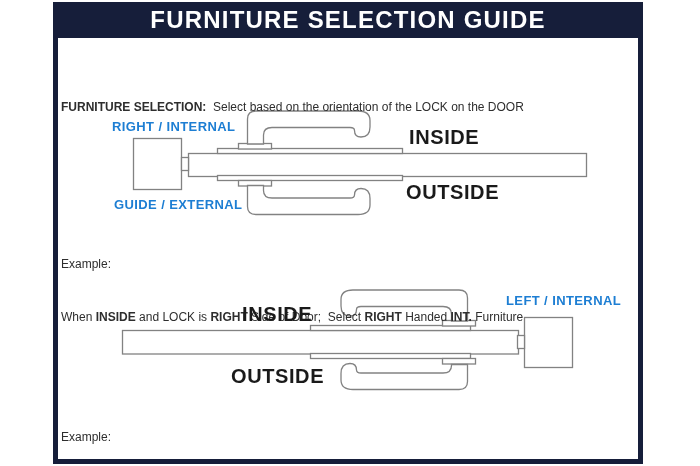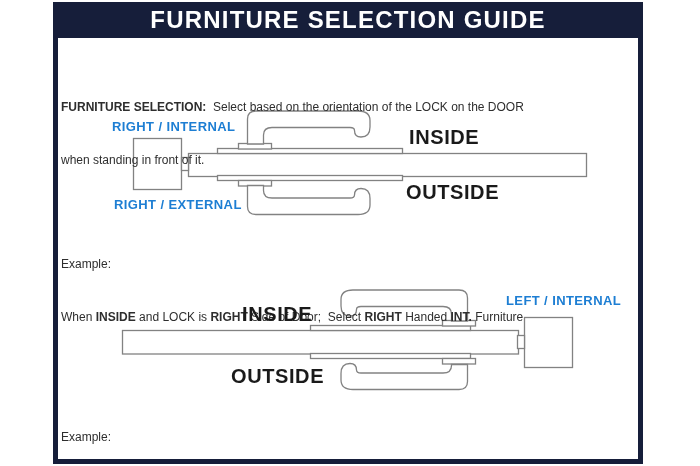--- a/index.html
+++ b/index.html
@@ -68,27 +68,26 @@
       <rect class="shape" x="517.5" y="335.5" width="7" height="13"></rect>
       <rect class="shape" x="442.5" y="320.5" width="33" height="5.5"></rect>
       <rect class="shape" x="442.5" y="358.5" width="33" height="5.5"></rect>
       <path class="shape" d="M467.5 321 V298 Q467.5 290 459 290 H353 Q341 290 341 299.5 V306 Q341 316 350 316 Q356.5 316 356.5 309.5 Q356.5 306.5 361 306.5 H443 Q451.5 306.5 451.5 314 V321 Z"></path>
       <path class="shape" d="M467.5 364.5 V381.5 Q467.5 389.5 459 389.5 H353 Q341 389.5 341 380 V373.5 Q341 363.5 350 363.5 Q356.5 363.5 356.5 370 Q356.5 373 361 373 H443 Q451.5 373 451.5 365.5 V364.5 Z"></path>
     </g>
   </svg>
 
   <div class="txt" style="left:61px;top:64px;">
     <div><span style="font-weight: 700;">FURNITURE SELECTION:</span><span>  Select based on the orientation of the LOCK on the DOOR</span></div>
-    <div><span>when standing in front of it.</span></div>
   </div>
 
   <div class="lbl-blue" style="left:112px;top:119px;">RIGHT / INTERNAL</div>
   <div class="lbl-side" style="left:409px;top:126px;">INSIDE</div>
   <div class="lbl-side" style="left:406px;top:181px;">OUTSIDE</div>
-  <div class="lbl-blue" style="left:114px;top:197px;">RIGHT / EXTERNAL</div>
+  <div class="lbl-blue" style="left:114px;top:197px;">GUIDE / EXTERNAL</div>
 
   <div class="txt" style="left:61px;top:221px;">
     <div>Example:</div>
     <div><span>When </span><span style="font-weight: 700;">INSIDE</span><span> and LOCK is </span><span style="font-weight: 700;">RIGHT</span><span> Side of Door;  Select </span><span style="font-weight: 700;">RIGHT</span><span> Handed </span><span style="font-weight: 700;">INT.</span><span> Furniture</span></div>
   </div>
 
   <div class="lbl-side" style="left:242px;top:303px;">INSIDE</div>
   <div class="lbl-blue" style="left:478px;top:293px;margin-left:28px;">LEFT / INTERNAL</div>
   <div class="lbl-side" style="left:231px;top:365px;">OUTSIDE</div>
 

